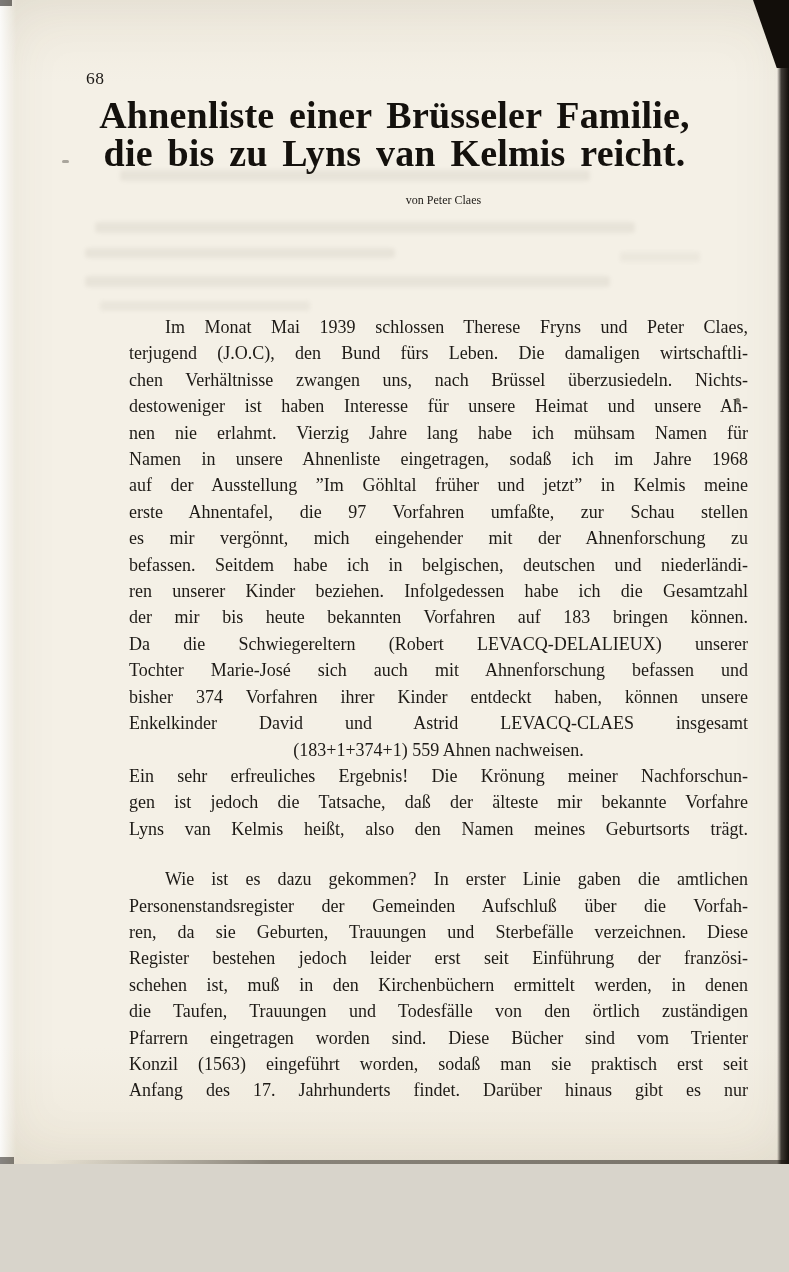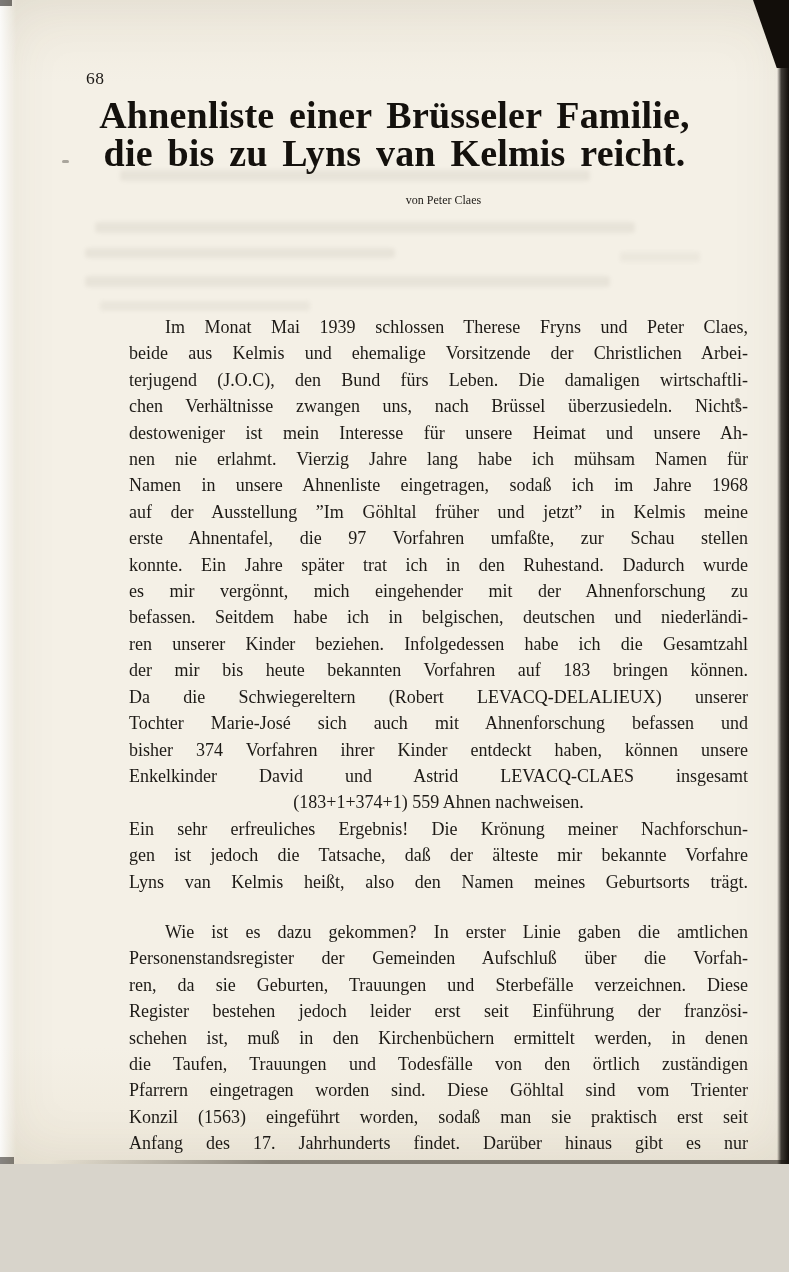--- a/index.html
+++ b/index.html
@@ -144,29 +144,27 @@
   <h1 class="title">
     <div>Ahnenliste einer Brüsseler Familie,</div>
     <div>die bis zu Lyns van Kelmis reicht.</div>
   </h1>
 
   <div class="byline">von Peter Claes</div>
 
   <div class="body-text">
       <div class="block">
         <div class="line just indent">Im Monat Mai 1939 schlossen Therese Fryns und Peter Claes,</div>
-        <div class="line just">beide aus Kelmis und ehemalige Vorsitzende der Christlichen Arbei-</div>
         <div class="line just">terjugend (J.O.C), den Bund fürs Leben. Die damaligen wirtschaftli-</div>
         <div class="line just">chen Verhältnisse zwangen uns, nach Brüssel überzusiedeln. Nichts-</div>
-        <div class="line just">destoweniger ist mein Interesse für unsere Heimat und unsere Ah-</div>
+        <div class="line just">destoweniger ist haben Interesse für unsere Heimat und unsere Ah-</div>
         <div class="line just">nen nie erlahmt. Vierzig Jahre lang habe ich mühsam Namen für</div>
         <div class="line just">Namen in unsere Ahnenliste eingetragen, sodaß ich im Jahre 1968</div>
         <div class="line just">auf der Ausstellung ”Im Göhltal früher und jetzt” in Kelmis meine</div>
         <div class="line just">erste Ahnentafel, die 97 Vorfahren umfaßte, zur Schau stellen</div>
-        <div class="line just">konnte. Ein Jahre später trat ich in den Ruhestand. Dadurch wurde</div>
         <div class="line just">es mir vergönnt, mich eingehender mit der Ahnenforschung zu</div>
         <div class="line just">befassen. Seitdem habe ich in belgischen, deutschen und niederländi-</div>
         <div class="line just">ren unserer Kinder beziehen. Infolgedessen habe ich die Gesamtzahl</div>
         <div class="line just">der mir bis heute bekannten Vorfahren auf 183 bringen können.</div>
         <div class="line just">Da die Schwiegereltern (Robert LEVACQ-DELALIEUX) unserer</div>
         <div class="line just">Tochter Marie-José sich auch mit Ahnenforschung befassen und</div>
         <div class="line just">bisher 374 Vorfahren ihrer Kinder entdeckt haben, können unsere</div>
         <div class="line just">Enkelkinder David und Astrid LEVACQ-CLAES insgesamt</div>
         <div class="line">(183+1+374+1) 559 Ahnen nachweisen.</div>
       </div>
@@ -175,21 +173,21 @@
         <div class="line just">gen ist jedoch die Tatsache, daß der älteste mir bekannte Vorfahre</div>
         <div class="line just">Lyns van Kelmis heißt, also den Namen meines Geburtsorts trägt.</div>
       </div>
       <div class="block space-before">
         <div class="line just indent">Wie ist es dazu gekommen? In erster Linie gaben die amtlichen</div>
         <div class="line just">Personenstandsregister der Gemeinden Aufschluß über die Vorfah-</div>
         <div class="line just">ren, da sie Geburten, Trauungen und Sterbefälle verzeichnen. Diese</div>
         <div class="line just">Register bestehen jedoch leider erst seit Einführung der französi-</div>
         <div class="line just">schehen ist, muß in den Kirchenbüchern ermittelt werden, in denen</div>
         <div class="line just">die Taufen, Trauungen und Todesfälle von den örtlich zuständigen</div>
-        <div class="line just">Pfarrern eingetragen worden sind. Diese Göhltal sind vom Trienter</div>
+        <div class="line just">Pfarrern eingetragen worden sind. Diese Bücher sind vom Trienter</div>
         <div class="line just">Konzil (1563) eingeführt worden, sodaß man sie praktisch erst seit</div>
         <div class="line just">Anfang des 17. Jahrhunderts findet. Darüber hinaus gibt es nur</div>
       </div>
     </div>
 
   <div class="artifact a1"></div>
   <div class="artifact a2"></div>
   <div class="artifact a3"></div>
   <div class="artifact a4"></div>
   <div class="artifact a5"></div>

